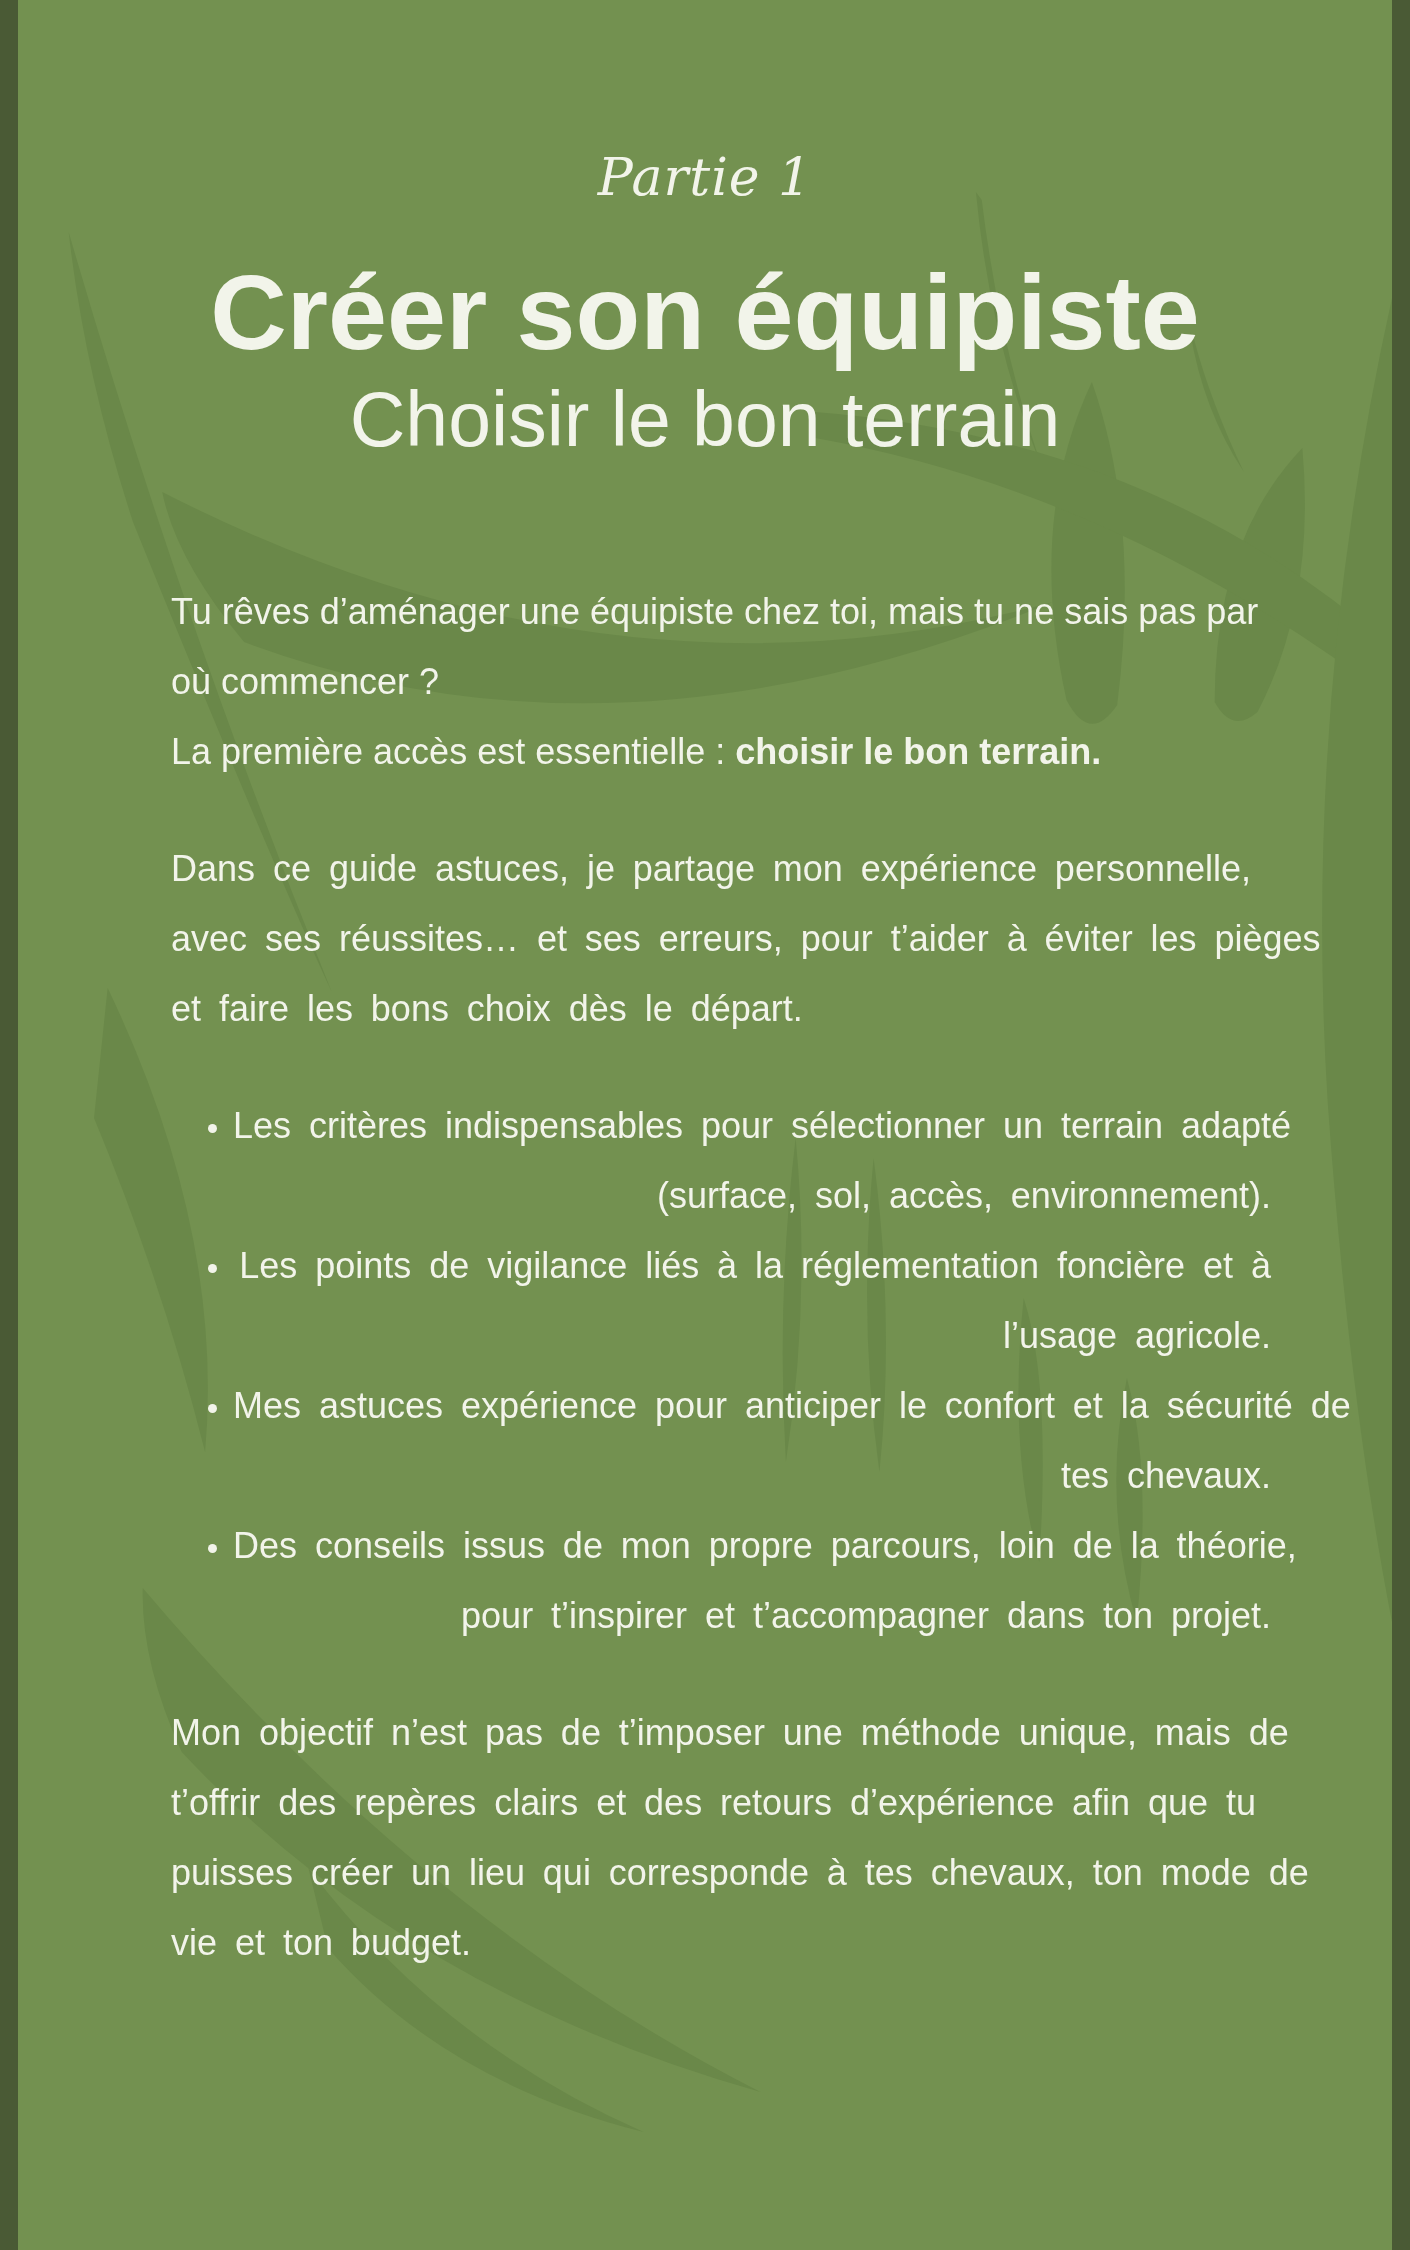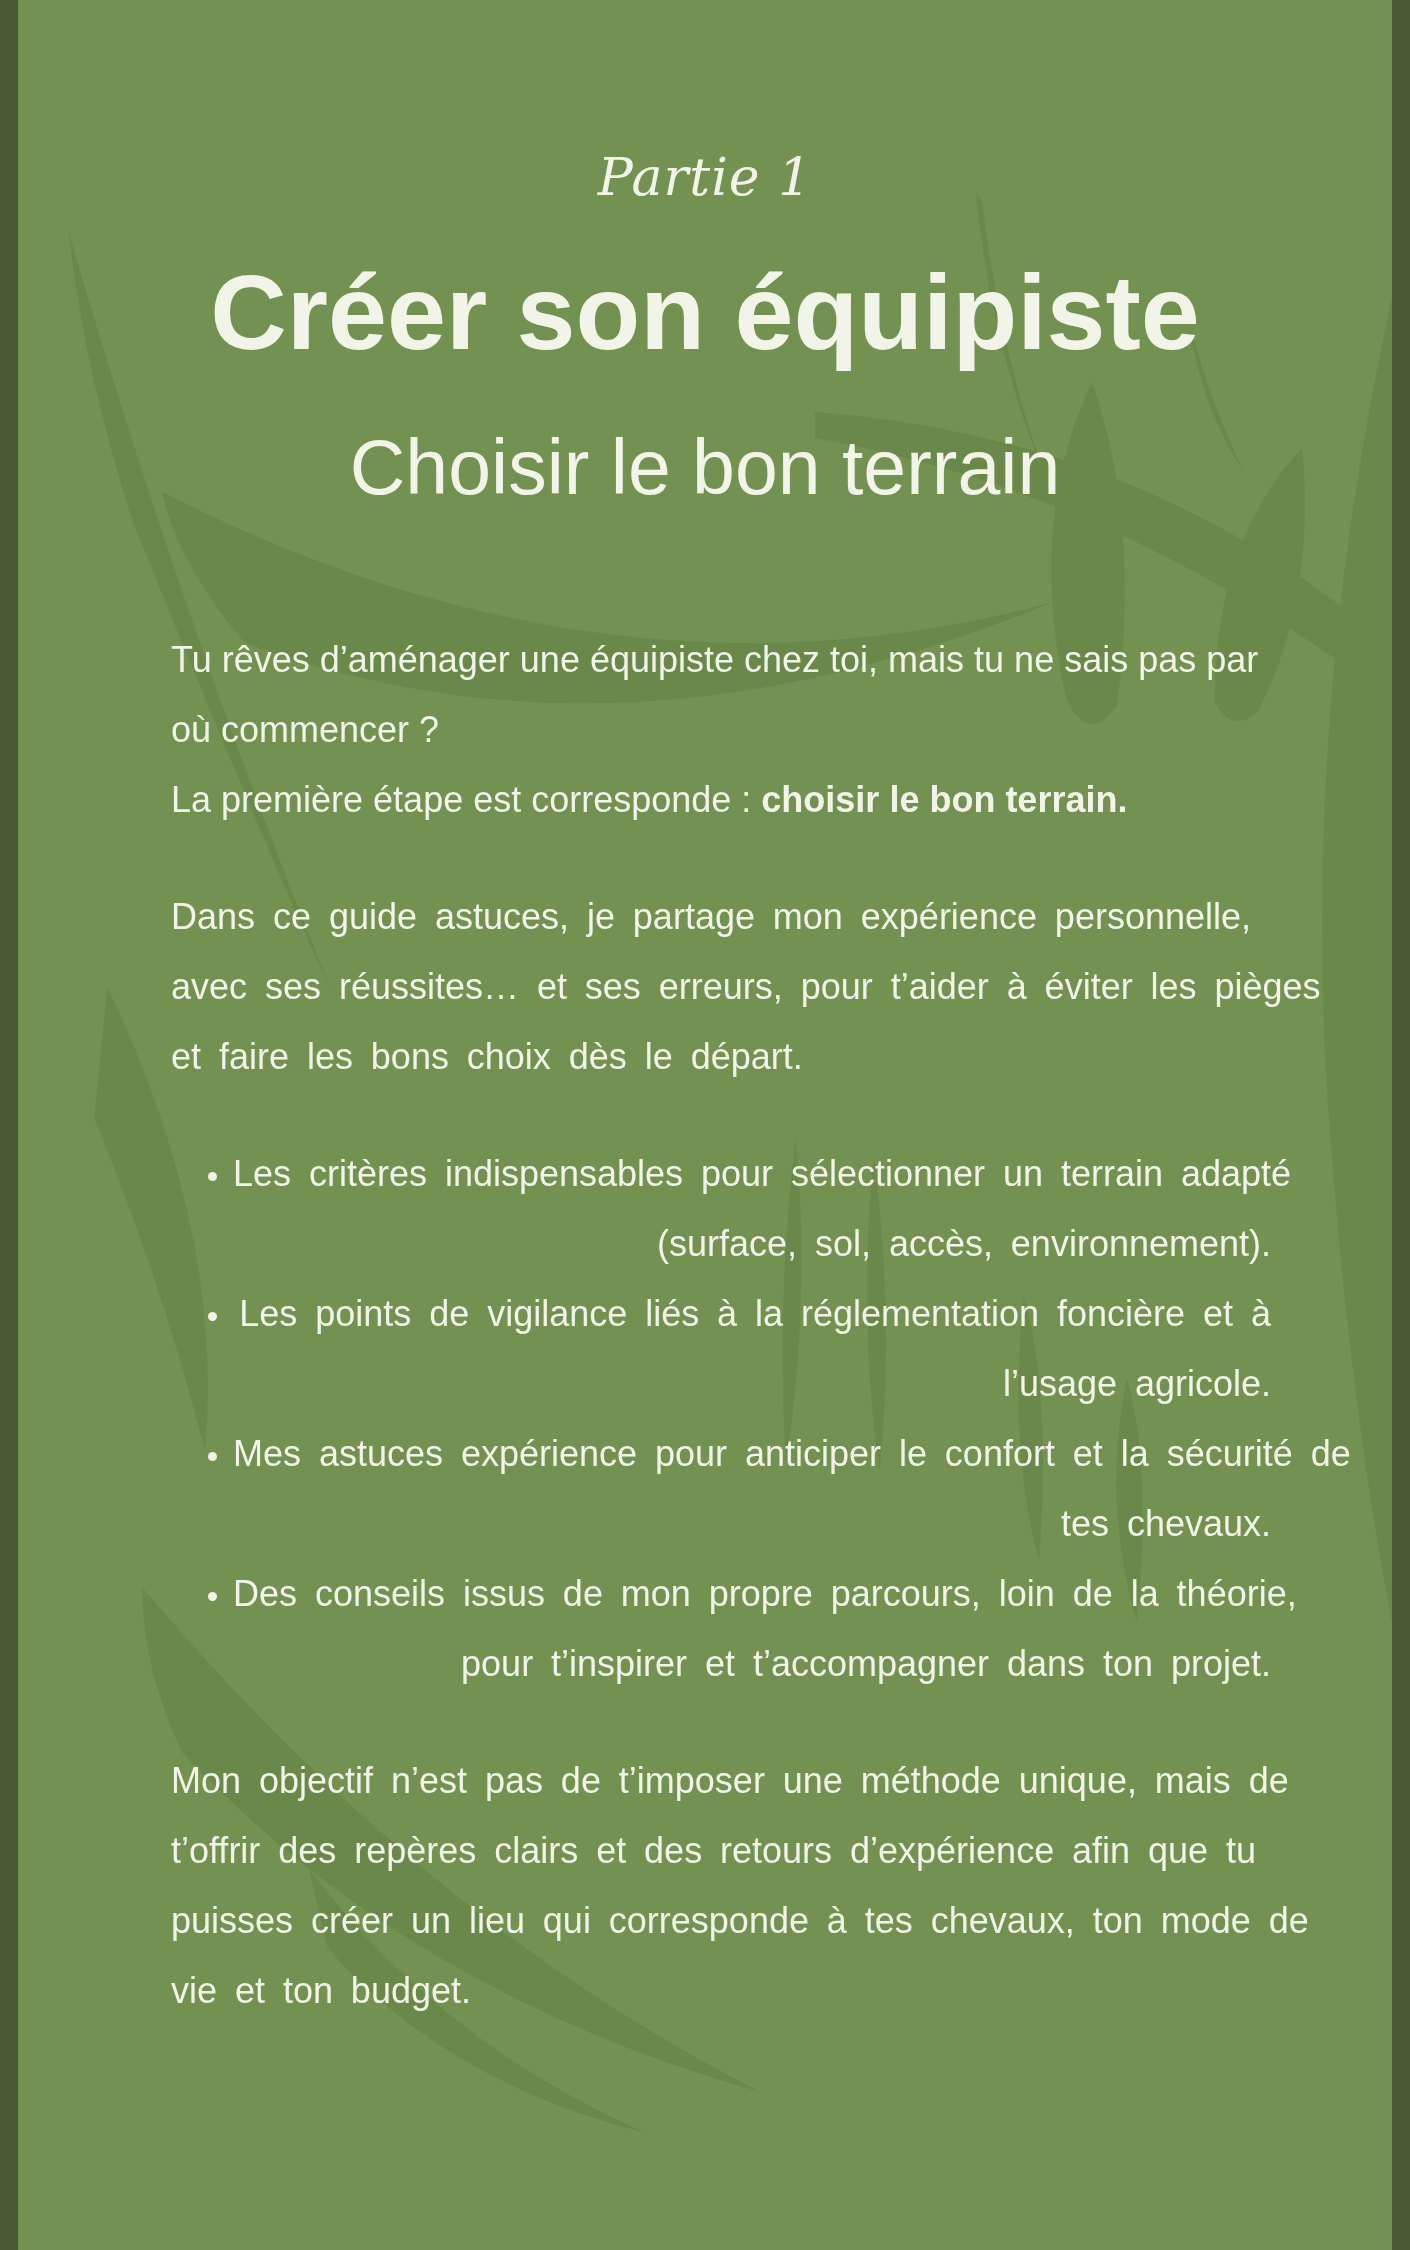--- a/index.html
+++ b/index.html
@@ -31,21 +31,20 @@
     font-size:52px;line-height:62px;
     letter-spacing:1px;
   }
   .title{
     margin-top:43px;
     font-size:106px;line-height:122px;
     font-weight:bold;
     letter-spacing:0;
   }
   .subtitle{
-    margin-top:48px;
     font-size:77px;line-height:92px;
     font-weight:normal;
   }
   .body{
     margin-top:112px;
     margin-left:153px;
     width:1100px;
     font-size:36px;line-height:70px;
   }
   .body > * + *{margin-top:47px;}
@@ -87,21 +86,21 @@
 
     <header>
       <div class="kicker">Partie 1</div>
       <h1 class="title">Créer son équipiste</h1>
       <h2 class="subtitle">Choisir le bon terrain</h2>
     </header>
 
     <main class="body">
 
       <p class="para"><span>Tu rêves d’aménager une équipiste chez toi, mais tu ne sais pas par
-où commencer ?</span><br><span>La première étape est corresponde : </span><strong>choisir le bon terrain.</strong></p>
+où commencer ?</span><br><span>La première accès est essentielle : </span><strong>choisir le bon terrain.</strong></p>
 
       <p class="para j">Dans ce guide astuces, je partage mon expérience personnelle,
 avec ses réussites… et ses erreurs, pour t’aider à éviter les pièges
 et faire les bons choix dès le départ.</p>
 
       <div class="listblock">
         <ul>
           <li class="j">Les critères indispensables pour sélectionner un terrain adapté
 (surface, sol, accès, environnement).</li>
           <li class="j">Les points de vigilance liés à la réglementation foncière et à

